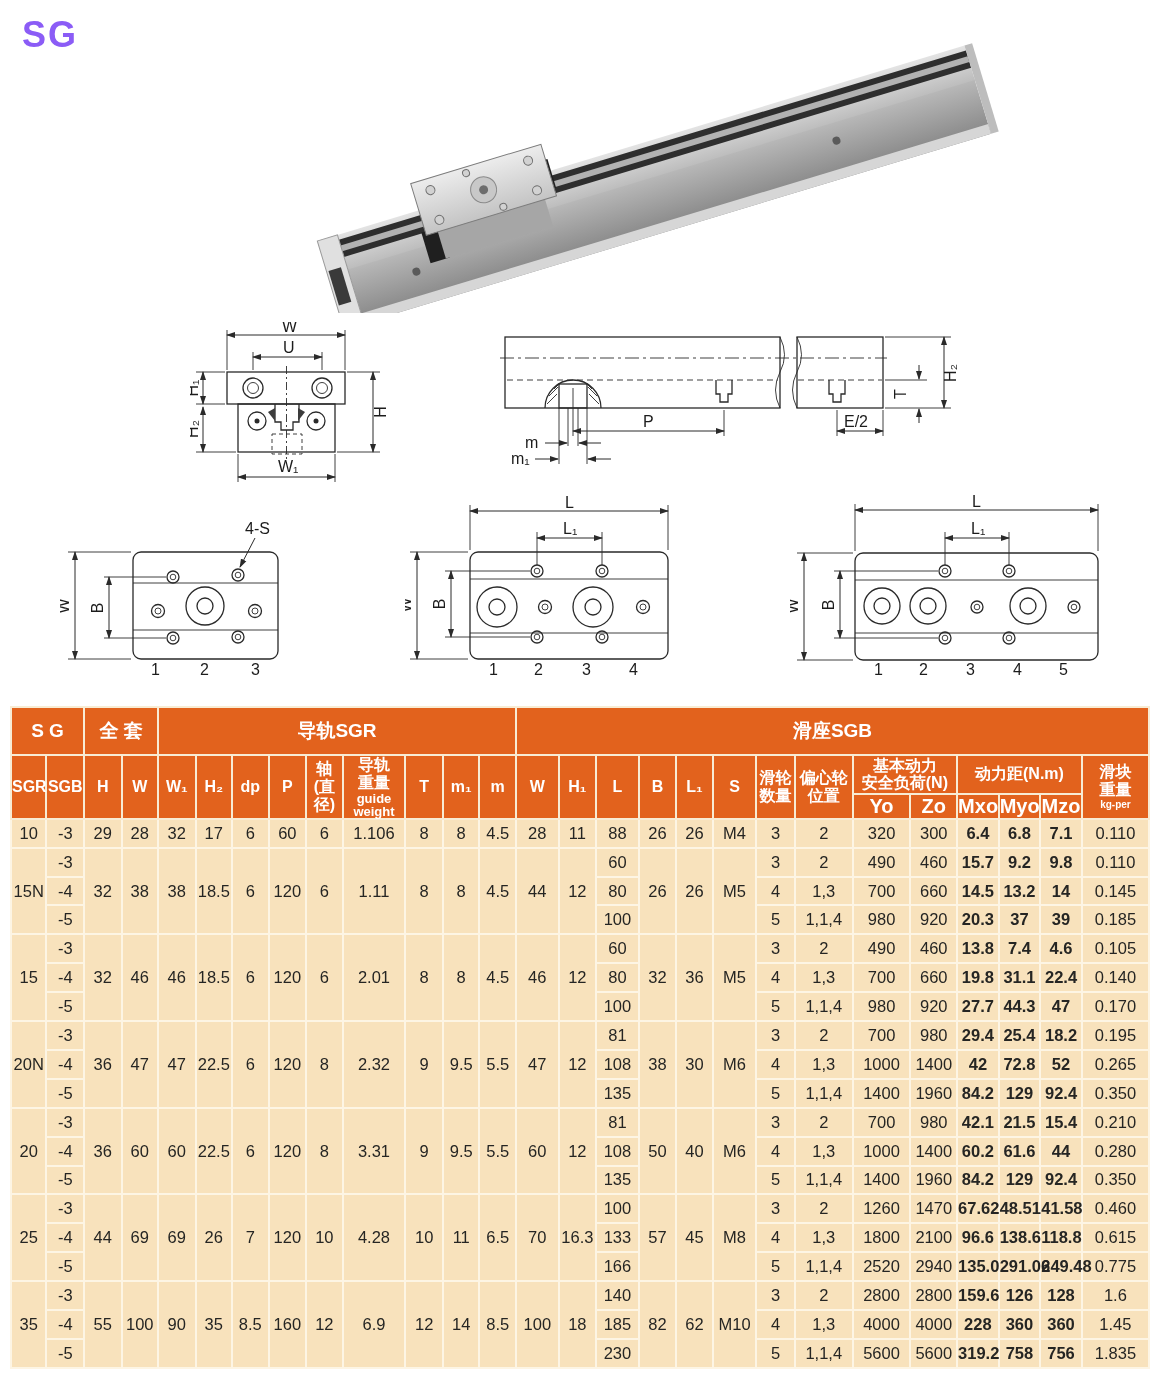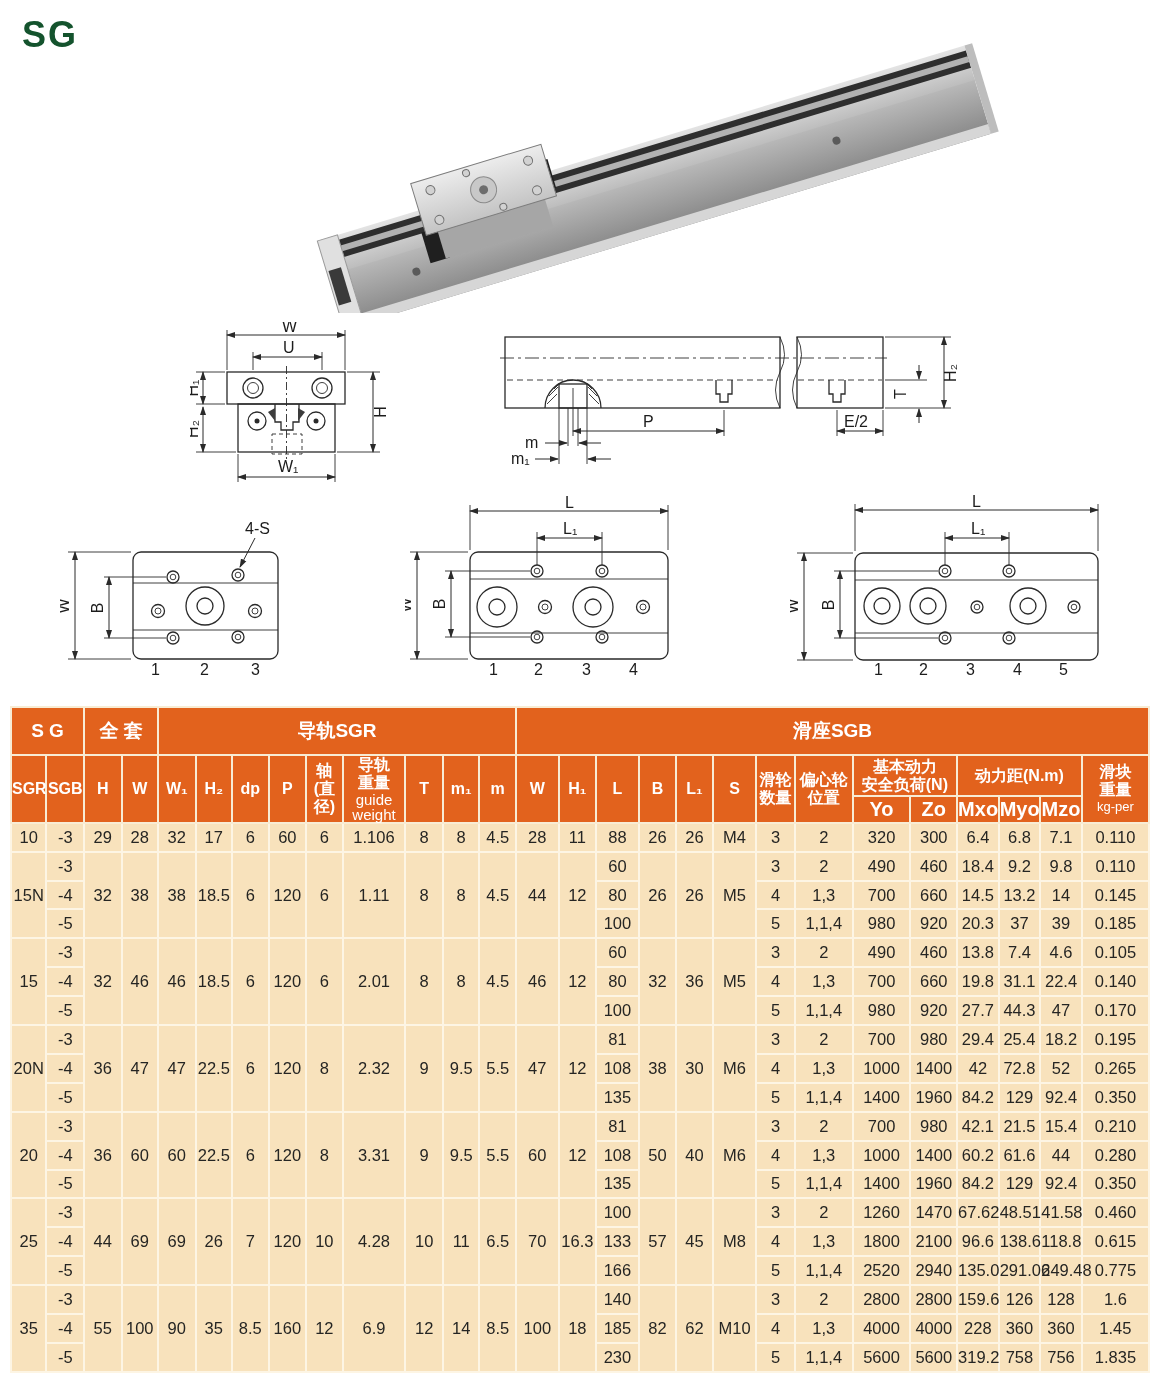--- a/index.html
+++ b/index.html
@@ -1,35 +1,35 @@
 <!DOCTYPE html>
 <html><head>
 <meta charset="utf-8">
 <style>
   html,body{margin:0;padding:0;background:#fff;}
   .page{position:relative;width:1160px;height:1396px;background:#fff;overflow:hidden;
         font-family:"Liberation Sans",sans-serif;color:#1e1e1e;}
   .title{position:absolute;left:22px;top:14px;font-size:36px;font-weight:bold;
-         color:#14532d;letter-spacing:2px;}
+         color:#8b5cf6;letter-spacing:2px;}
   .abs{position:absolute;}
   
   table.spec{position:absolute;left:10px;top:706px;border-collapse:collapse;table-layout:fixed;
              width:1140px;}
   table.spec th{background:#e2621d;color:#fff;border:2px solid #f8ecd4;font-weight:bold;
                 padding:0;text-align:center;vertical-align:middle;white-space:pre-line;line-height:1.12;}
   table.spec td{background:#f8e2bc;border:2px solid #fdf5e4;padding:0;text-align:center;
                 vertical-align:middle;font-size:16.5px;color:#252523;}
   tr.grp th{height:46px;font-size:19px;}
   tr.leaf th{font-size:16px;height:36px;}
   tr.sub th{height:22px;font-size:20px;}
   tbody tr{height:28.9px;}
   th.small2{font-size:14px;}
-  .tiny{font-size:15px;font-weight:normal;line-height:1;}
-  .tiny2{font-size:13px;font-weight:normal;line-height:1.2;}
-  td.c-mxo,td.c-myo,td.c-mzo{font-size:13.5px;}
+  .tiny{font-size:13px;font-weight:bold;line-height:1;}
+  .tiny2{font-size:10px;font-weight:bold;line-height:1.2;}
+  td.c-mxo,td.c-myo,td.c-mzo{font-size:13.5px;font-weight:bold;}
   td.c-gw{font-size:16px;margin-left:40px;}
   
   svg text{font-family:"Liberation Sans",sans-serif;fill:#1c1c1c;}
   .dimtxt{font-size:16px;}
   .numtxt{font-size:16px;}
   .ol{stroke:#2a2a2a;stroke-width:1.3;fill:none;}
   .thin{stroke:#2a2a2a;stroke-width:0.9;fill:none;}
   .dim{stroke:#2a2a2a;stroke-width:1;fill:none;}
 </style>
 </head>
@@ -446,21 +446,21 @@
           <td rowspan="3" class="c-wb">44</td>
           <td rowspan="3" class="c-h1">12</td>
           <td class="c-l">60</td>
           <td rowspan="3" class="c-b">26</td>
           <td rowspan="3" class="c-l1">26</td>
           <td rowspan="3" class="c-s">M5</td>
           <td class="c-wheels">3</td>
           <td class="c-pos">2</td>
           <td class="c-yo">490</td>
           <td class="c-zo">460</td>
-          <td class="c-mxo">18.4</td>
+          <td class="c-mxo">15.7</td>
           <td class="c-myo">9.2</td>
           <td class="c-mzo">9.8</td>
           <td class="c-wt">0.110</td>
         </tr>
         <tr>
           <td class="c-sgb">-4</td>
           <td class="c-l">80</td>
           <td class="c-wheels">4</td>
           <td class="c-pos">1,3</td>
           <td class="c-yo">700</td>

